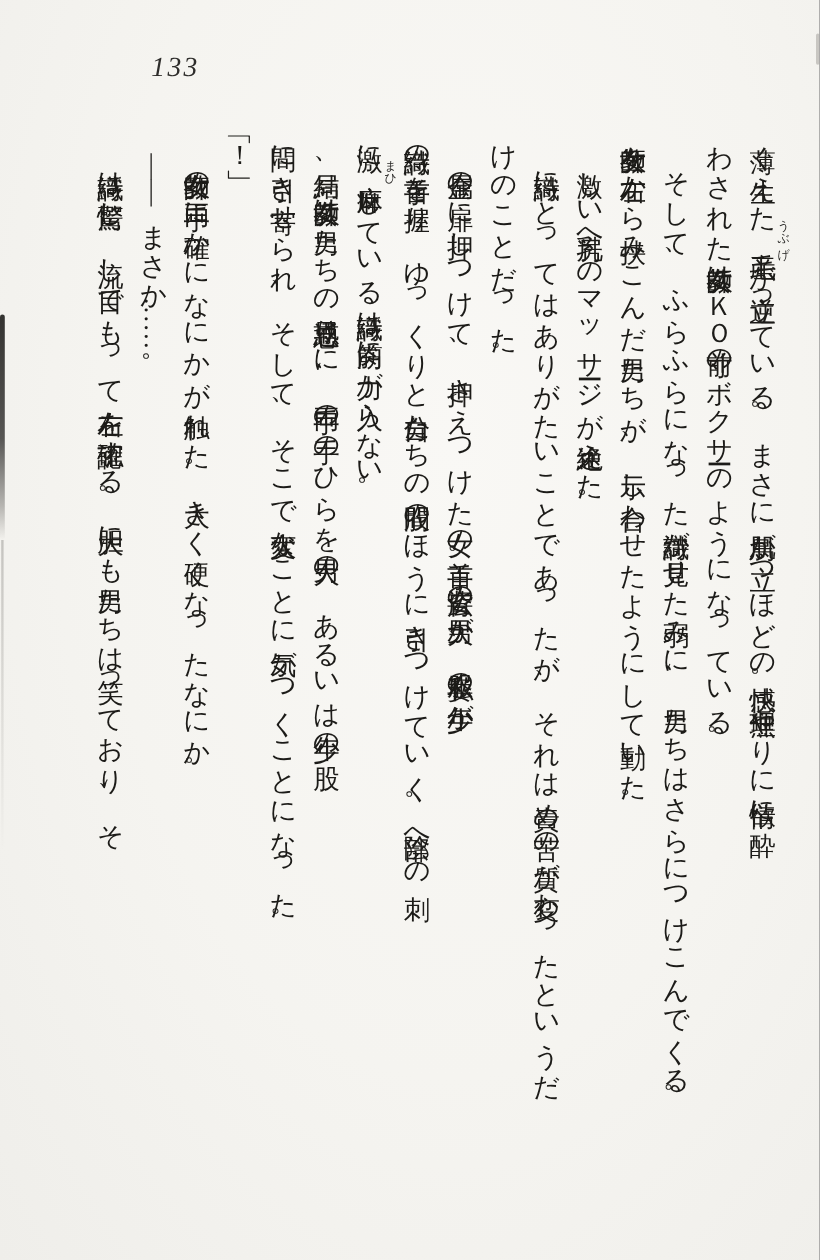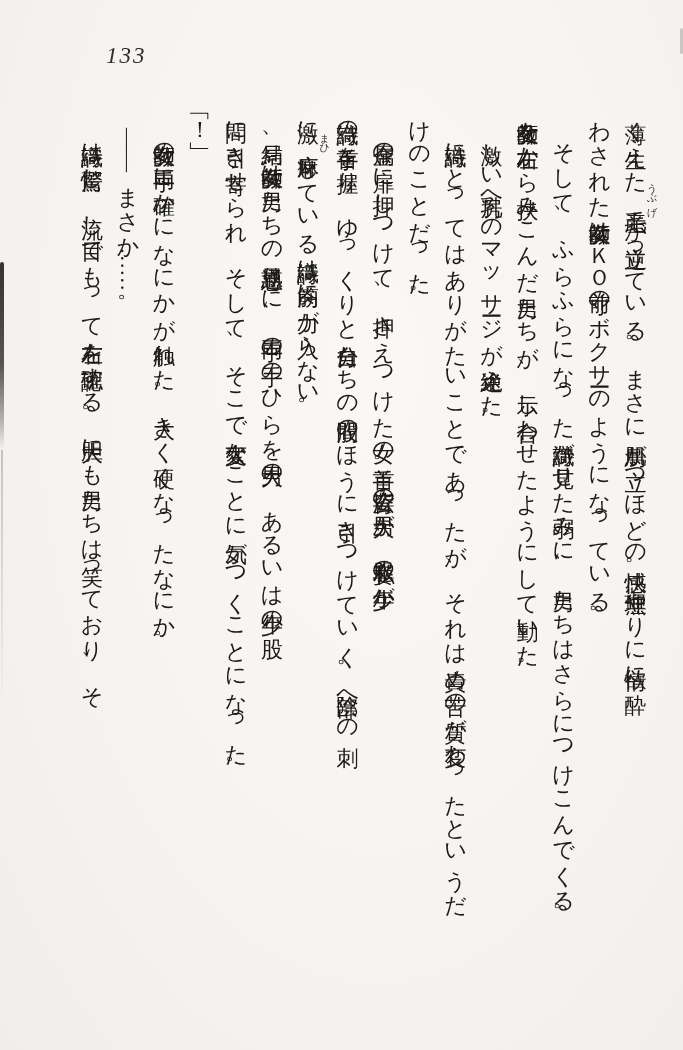--- a/index.html
+++ b/index.html
@@ -12,21 +12,21 @@
     width: 683px;
     height: 1050px;
     margin: 0 auto;
     background: radial-gradient(ellipse at 55% 35%, #f9f8f5 0%, #f5f4f0 55%, #efeeea 100%);
     overflow: hidden;
     font-family: "Liberation Serif", "DejaVu Serif", serif;
   }
   .page-number {
     position: absolute;
     top: 44px;
-    left: 106px;
+    left: 126px;
     font-size: 23px;
     font-style: italic;
     color: #2e2d2b;
     letter-spacing: 2px;
     line-height: 1;
   }
   .text-area {
     position: absolute;
     top: 106px;
     right: 26px;

